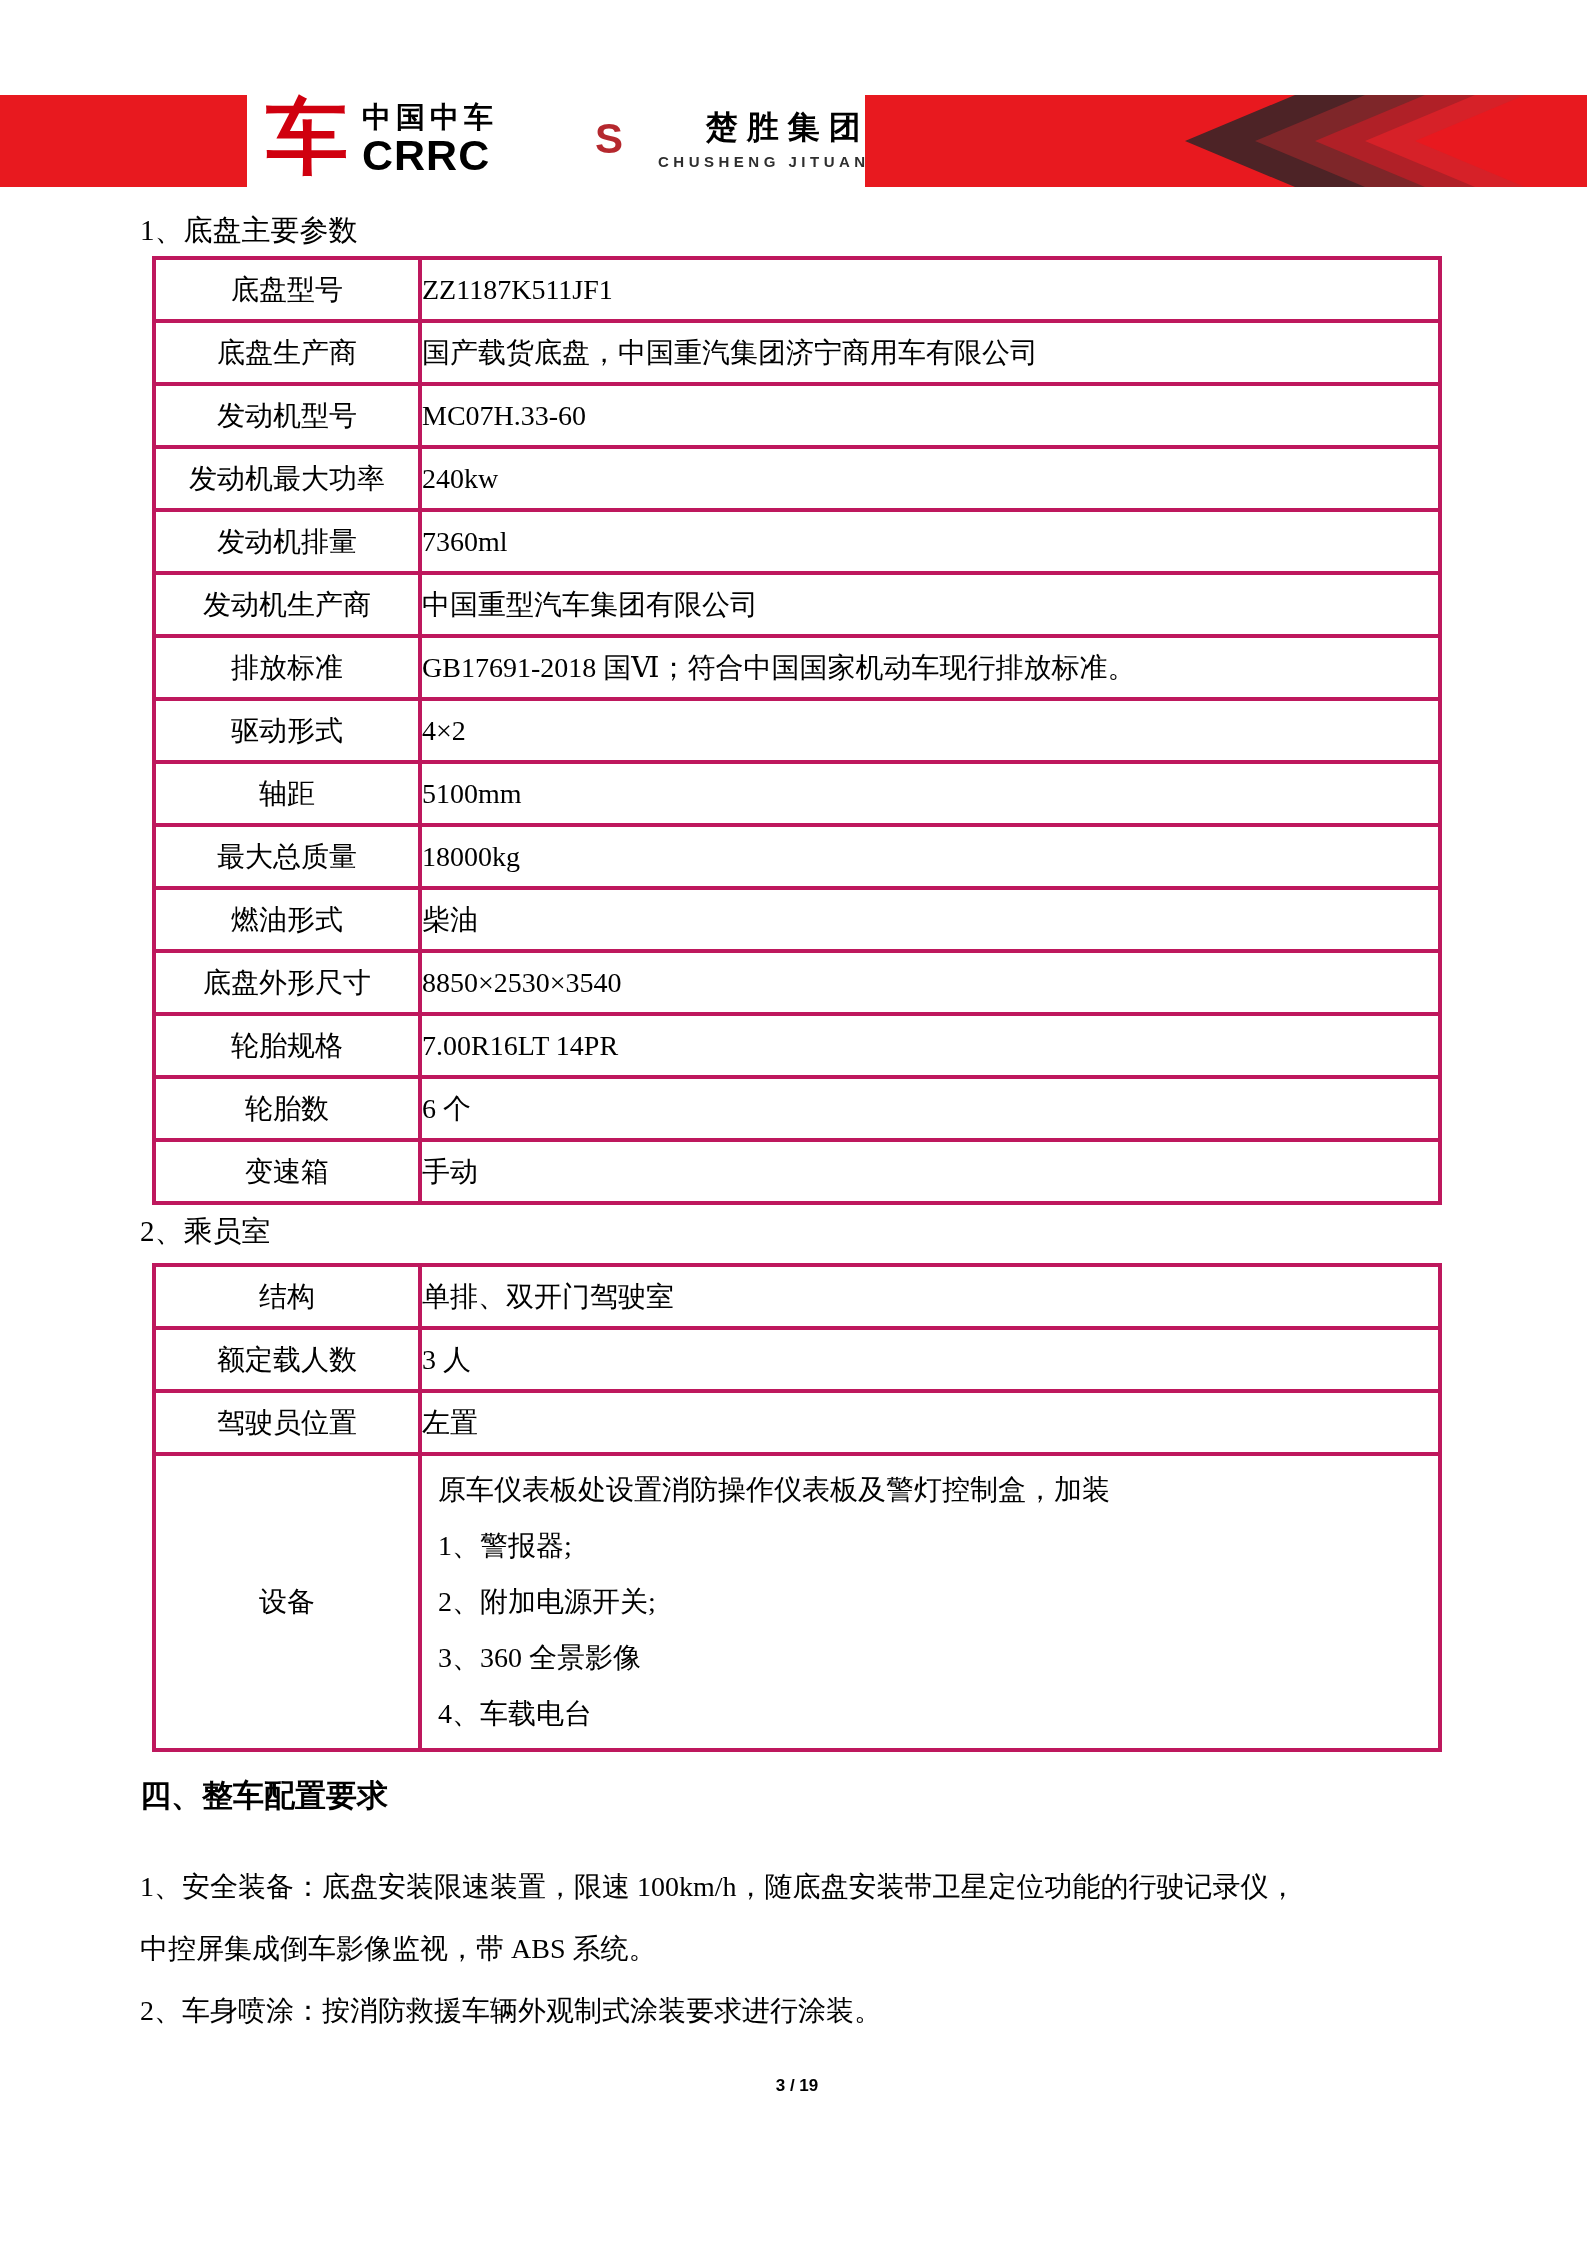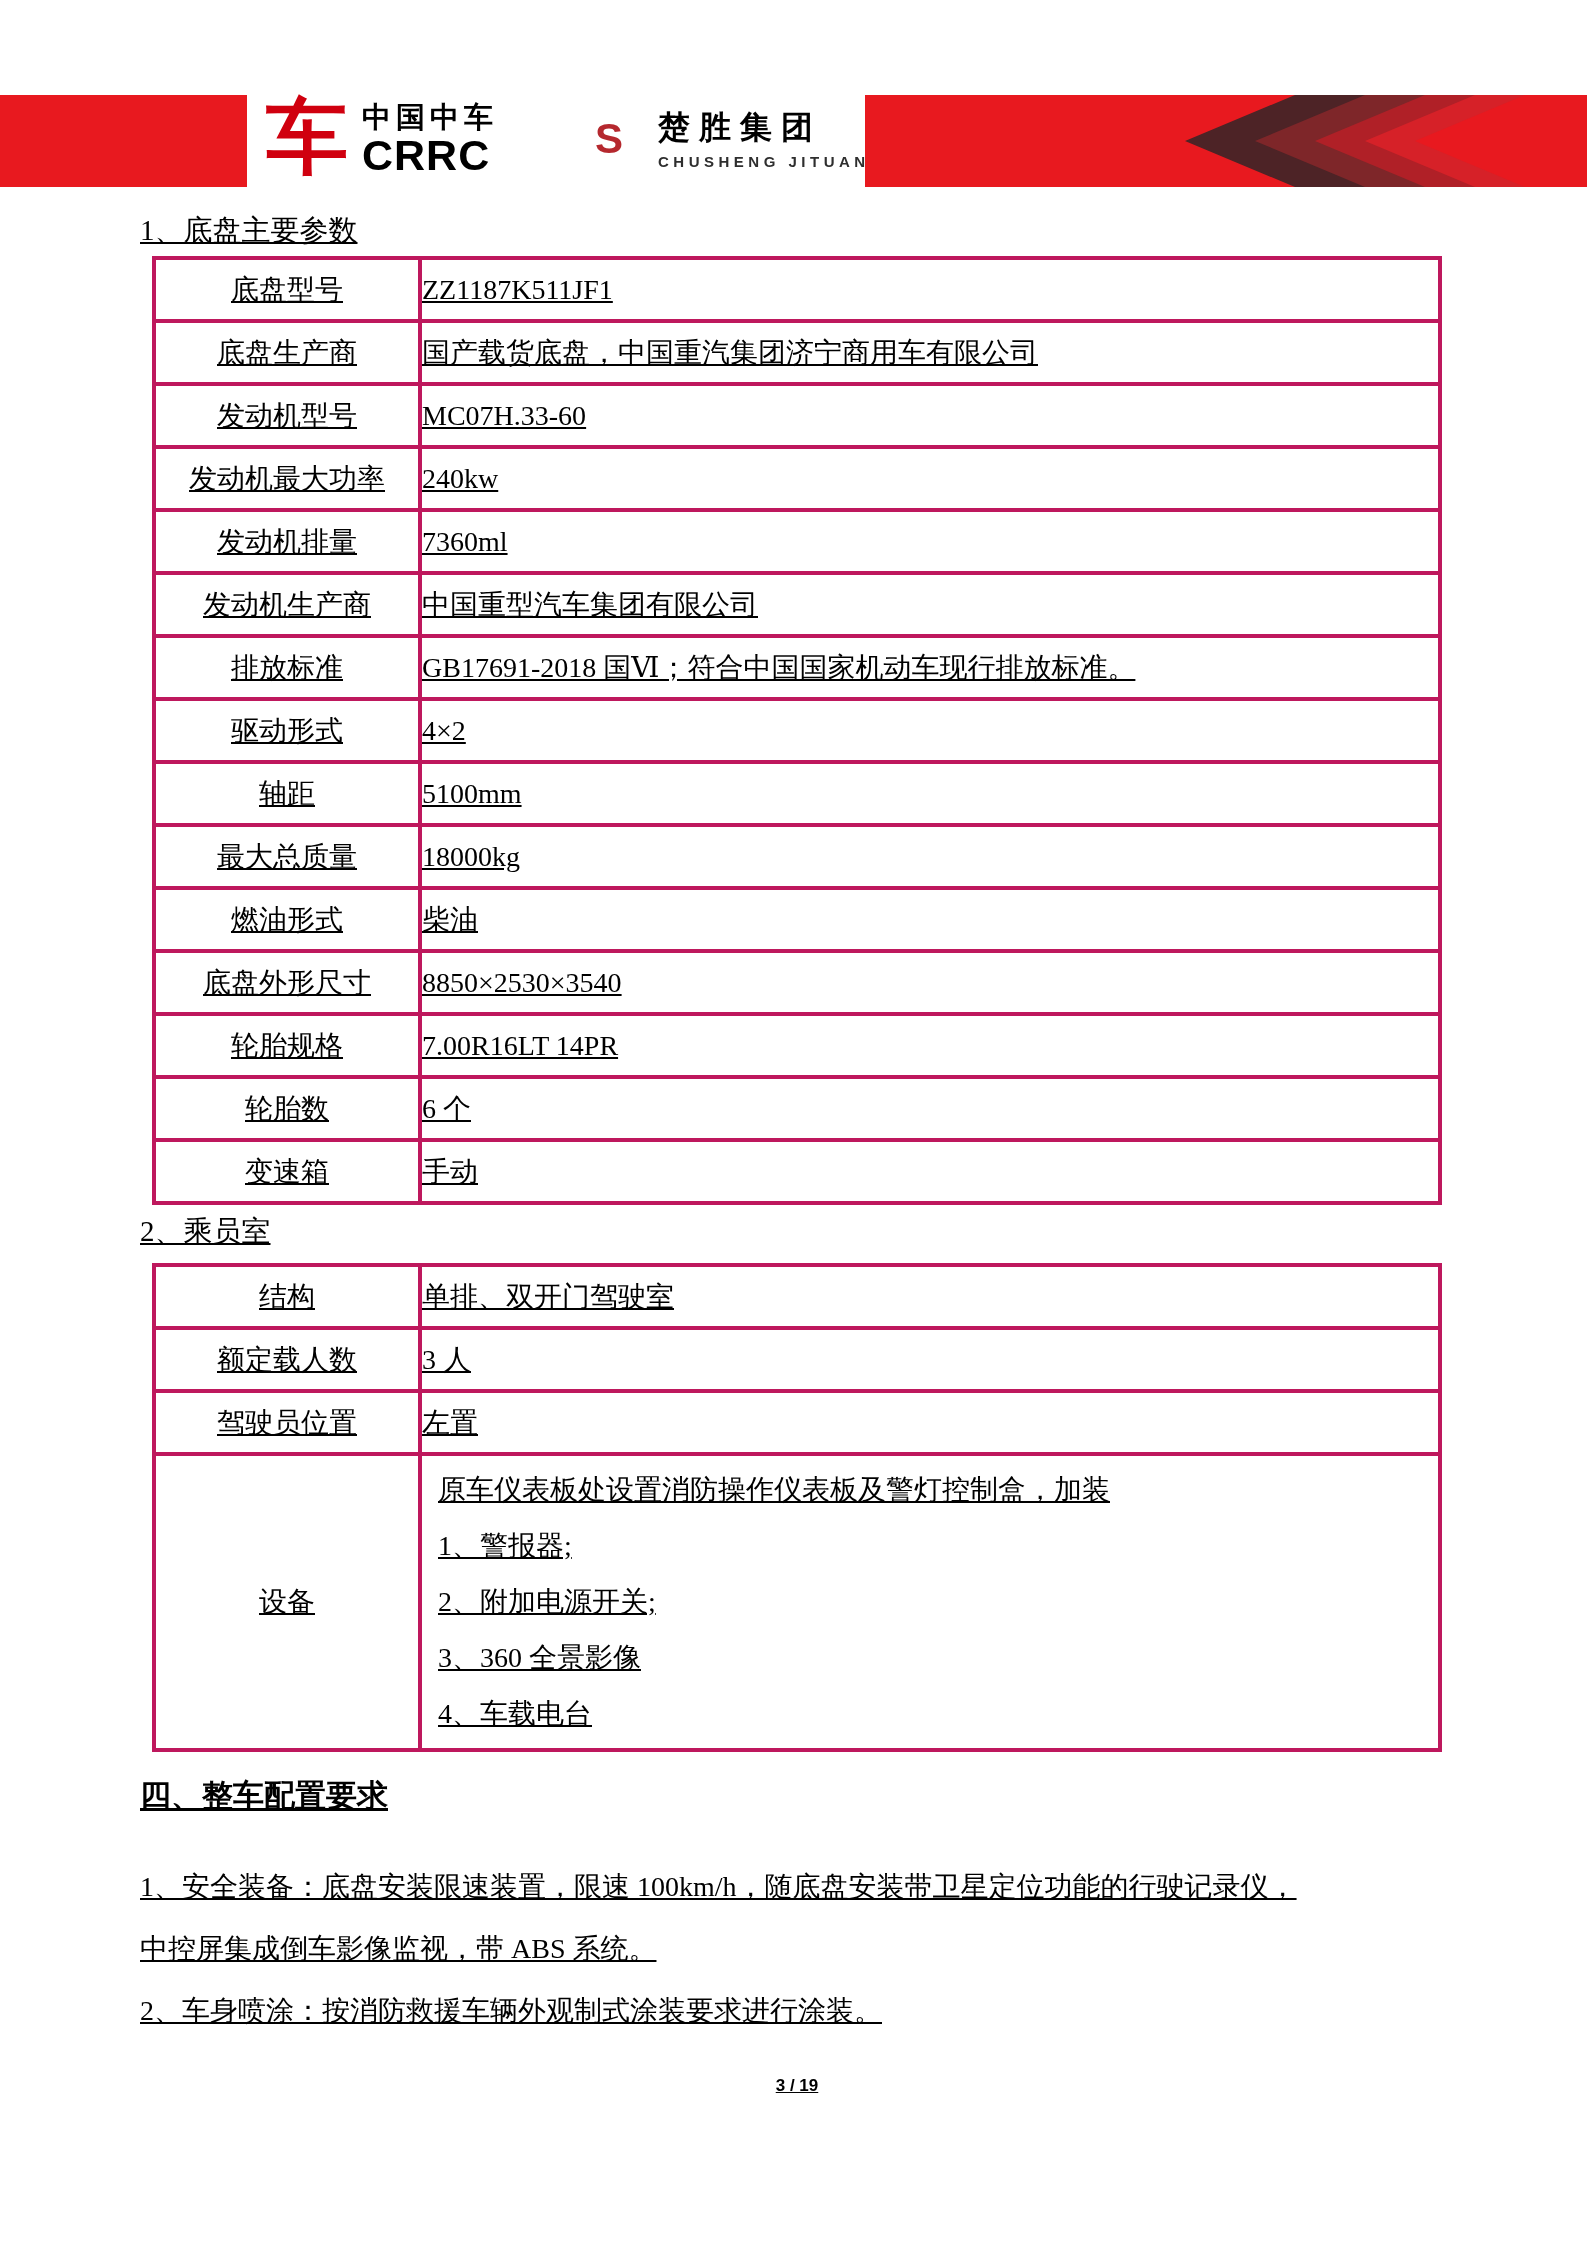--- a/index.html
+++ b/index.html
@@ -17,25 +17,25 @@
   .band-right{left:865px;width:722px;overflow:hidden;}
   .chevrons{position:absolute;left:300px;top:0;}
   
   .logo-crrc{position:absolute;left:266px;top:98px;display:flex;align-items:center;}
   .crrc-emblem{font-size:82px;line-height:80px;font-weight:bold;color:#d0000f;font-family:"Liberation Serif",serif;}
   .crrc-text{margin-left:14px;font-family:"Liberation Sans","DejaVu Sans",sans-serif;}
   .crrc-cn{font-size:29px;font-weight:bold;letter-spacing:5px;line-height:34px;}
   .crrc-en{font-size:43px;font-weight:bold;letter-spacing:1px;line-height:42px;}
   
   .logo-cs{position:absolute;left:562px;top:95px;display:flex;align-items:center;}
-  .cs-text{margin-left:12px;font-family:"Liberation Sans","DejaVu Sans",sans-serif;}
+  .cs-text{margin-left:12px;font-family:"Liberation Sans","DejaVu Sans",sans-serif;text-align:right;}
   .cs-cn{font-size:32px;font-weight:bold;letter-spacing:9px;line-height:38px;}
   .cs-en{font-size:15px;font-weight:bold;letter-spacing:4.5px;line-height:18px;margin-top:7px;color:#2e2e2e;}
   
-  .content{position:absolute;left:140px;top:212px;width:1370px;text-decoration:underline;}
+  .content{position:absolute;left:140px;top:212px;width:1370px;}
   .sec-title{font-size:29px;font-weight:normal;line-height:36px;margin:0 0 8px 0;}
   .sec-title-2{margin-top:8px;margin-bottom:14px;}
   table.spec{border-collapse:collapse;table-layout:fixed;width:1290px;margin-left:12px;}
   table.spec td{border:4px solid #be185d;font-size:28px;vertical-align:middle;}
   td.lab{width:260px;text-align:center;}
   td.val{text-align:left;padding:0 10px 0 0;}
   tr.r{height:63px;}
   tr.req{height:282px;}
   .eq-line{line-height:56px;font-size:28px;}
   td.eqcell{padding:6px 2px 6px 16px;margin-left:32px;}

